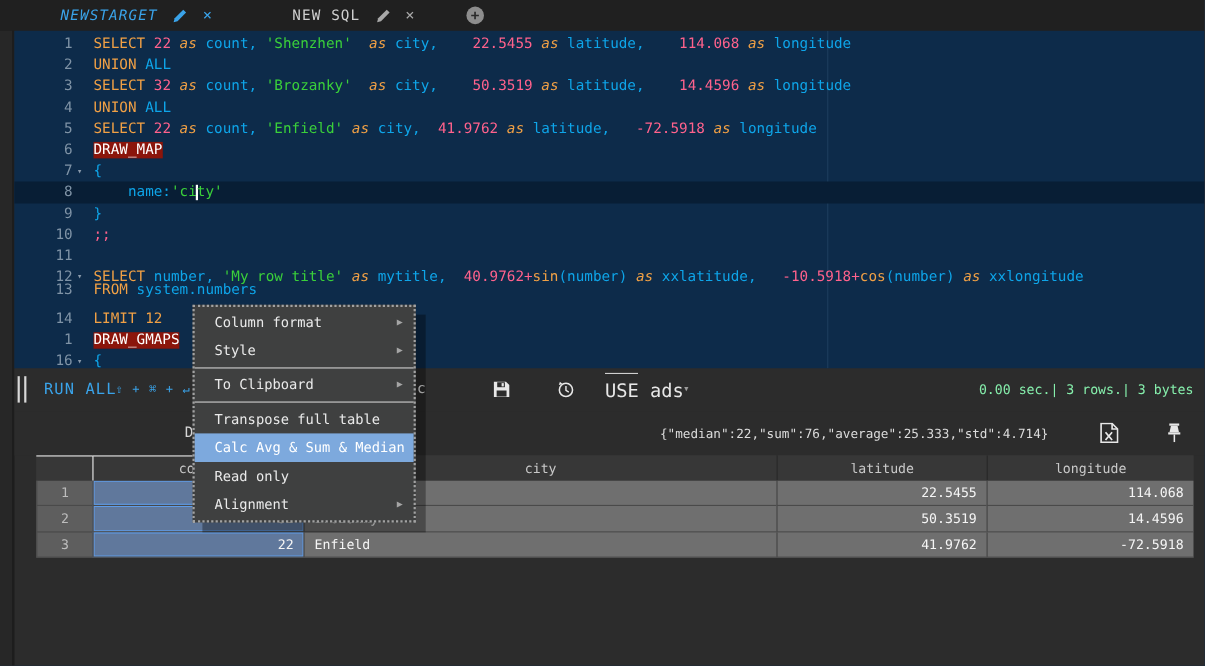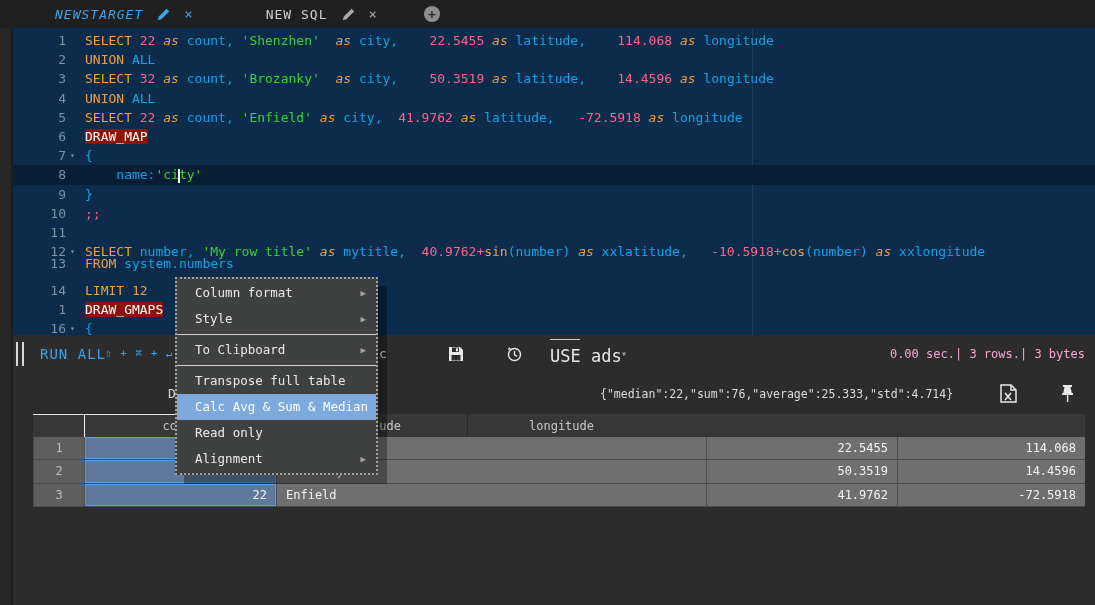--- a/index.html
+++ b/index.html
@@ -54,21 +54,21 @@
   .run-all { position:absolute; left:27px; top:11px; color:#3aa3e9; font-size:14px; letter-spacing:1px; }
   .run-shortcut { position:absolute; left:92px; top:12px; color:#3aa3e9; font-size:11px; letter-spacing:1px; }
   .partial-glyph { position:absolute; left:366px; top:11px; color:#ececec; font-size:13px; }
   .icon-btn { position:absolute; top:11px; width:16px; height:16px; }
   .icon-btn svg { width:16px; height:16px; }
   .save-btn { left:435px; }
   .history-btn { left:493px; }
   .use-db { position:absolute; left:537px; top:11px; color:#e8e8e8; font-size:17px; }
   .use-db-line { position:absolute; left:537px; top:4px; width:30px; height:1px; background:#cfcfcf; }
   .use-caret { position:absolute; left:608px; top:13px; color:#9a9a9a; font-size:10px; }
-  .query-stats { position:absolute; right:10px; top:12px; color:#f9a8d4; font-size:12px; }
+  .query-stats { position:absolute; right:10px; top:12px; color:#86efac; font-size:12px; }
 
   
   .results-bar { position:absolute; left:13px; top:374px; width:1082px; height:40px;
     background:#2c2c2c; z-index:2; }
   .table-tab { position:absolute; left:39px; top:12px; color:#3aa3e9; font-size:13px;
     letter-spacing:1px; display:flex; align-items:center; gap:0;margin-top:30px; }
   .partial-tab { position:absolute; left:155px; top:12px; color:#d6d6d6; font-size:13px; }
   .stats-json { position:absolute; left:587px; top:13px; color:#dcdcdc; font-size:11.5px; }
   .excel-btn { left:987px; top:10px; position:absolute; width:17px; height:19px; }
   .pin-btn { left:1048px; top:10px; position:absolute; width:13px; height:18px; }
@@ -209,20 +209,21 @@
         <rect x="1" y="9" width="11" height="2" fill="#e8e8e8"></rect>
         <rect x="5.9" y="11" width="1.4" height="7" fill="#e8e8e8"></rect>
       </svg>
     </span>
   </div>
 
   <div class="rtable">
     <div class="trow head" id="table-head">
         <div class="tcell c-gut"></div>
         <div class="tcell c-count">count</div>
+        <div class="tcell c-city">city</div>
         <div class="tcell c-lat">latitude</div>
         <div class="tcell c-lng">longitude</div>
       </div>
     <div id="table-body">
         <div class="trow">
           <div class="tcell c-gut">1</div>
           <div class="tcell c-count sel">22</div>
           <div class="tcell c-city">Shenzhen</div>
           <div class="tcell c-lat">22.5455</div>
           <div class="tcell c-lng">114.068</div>

